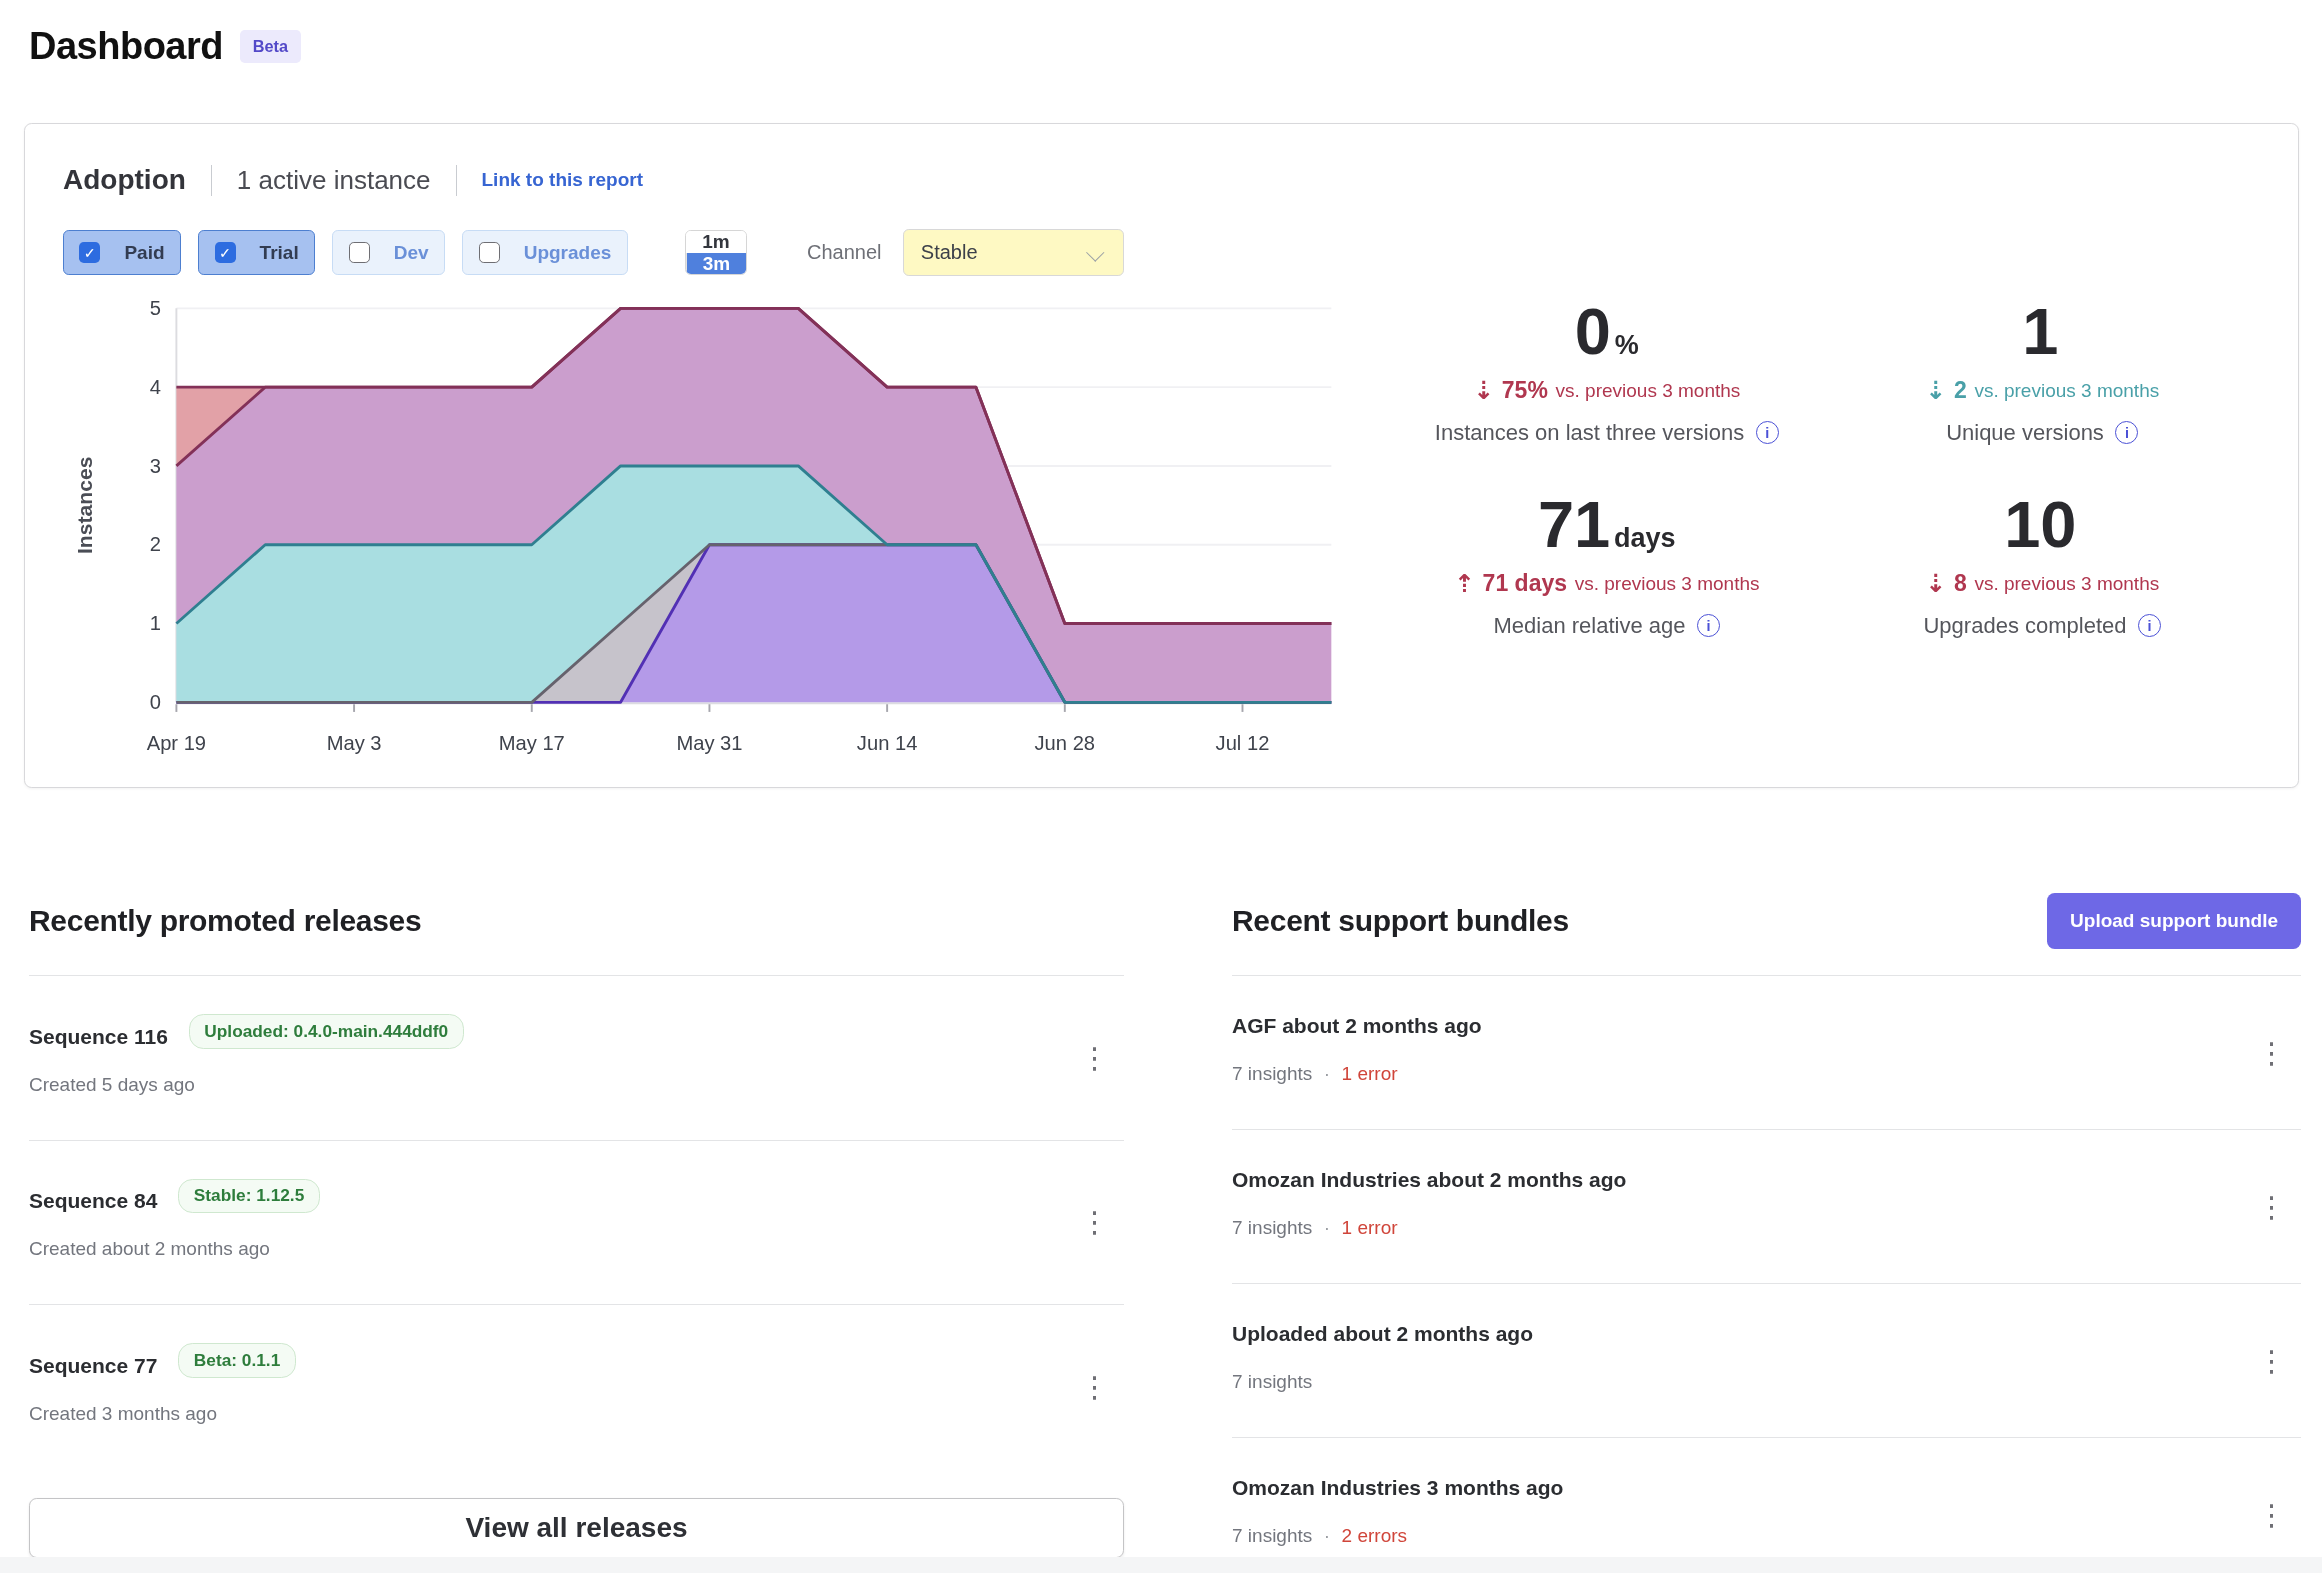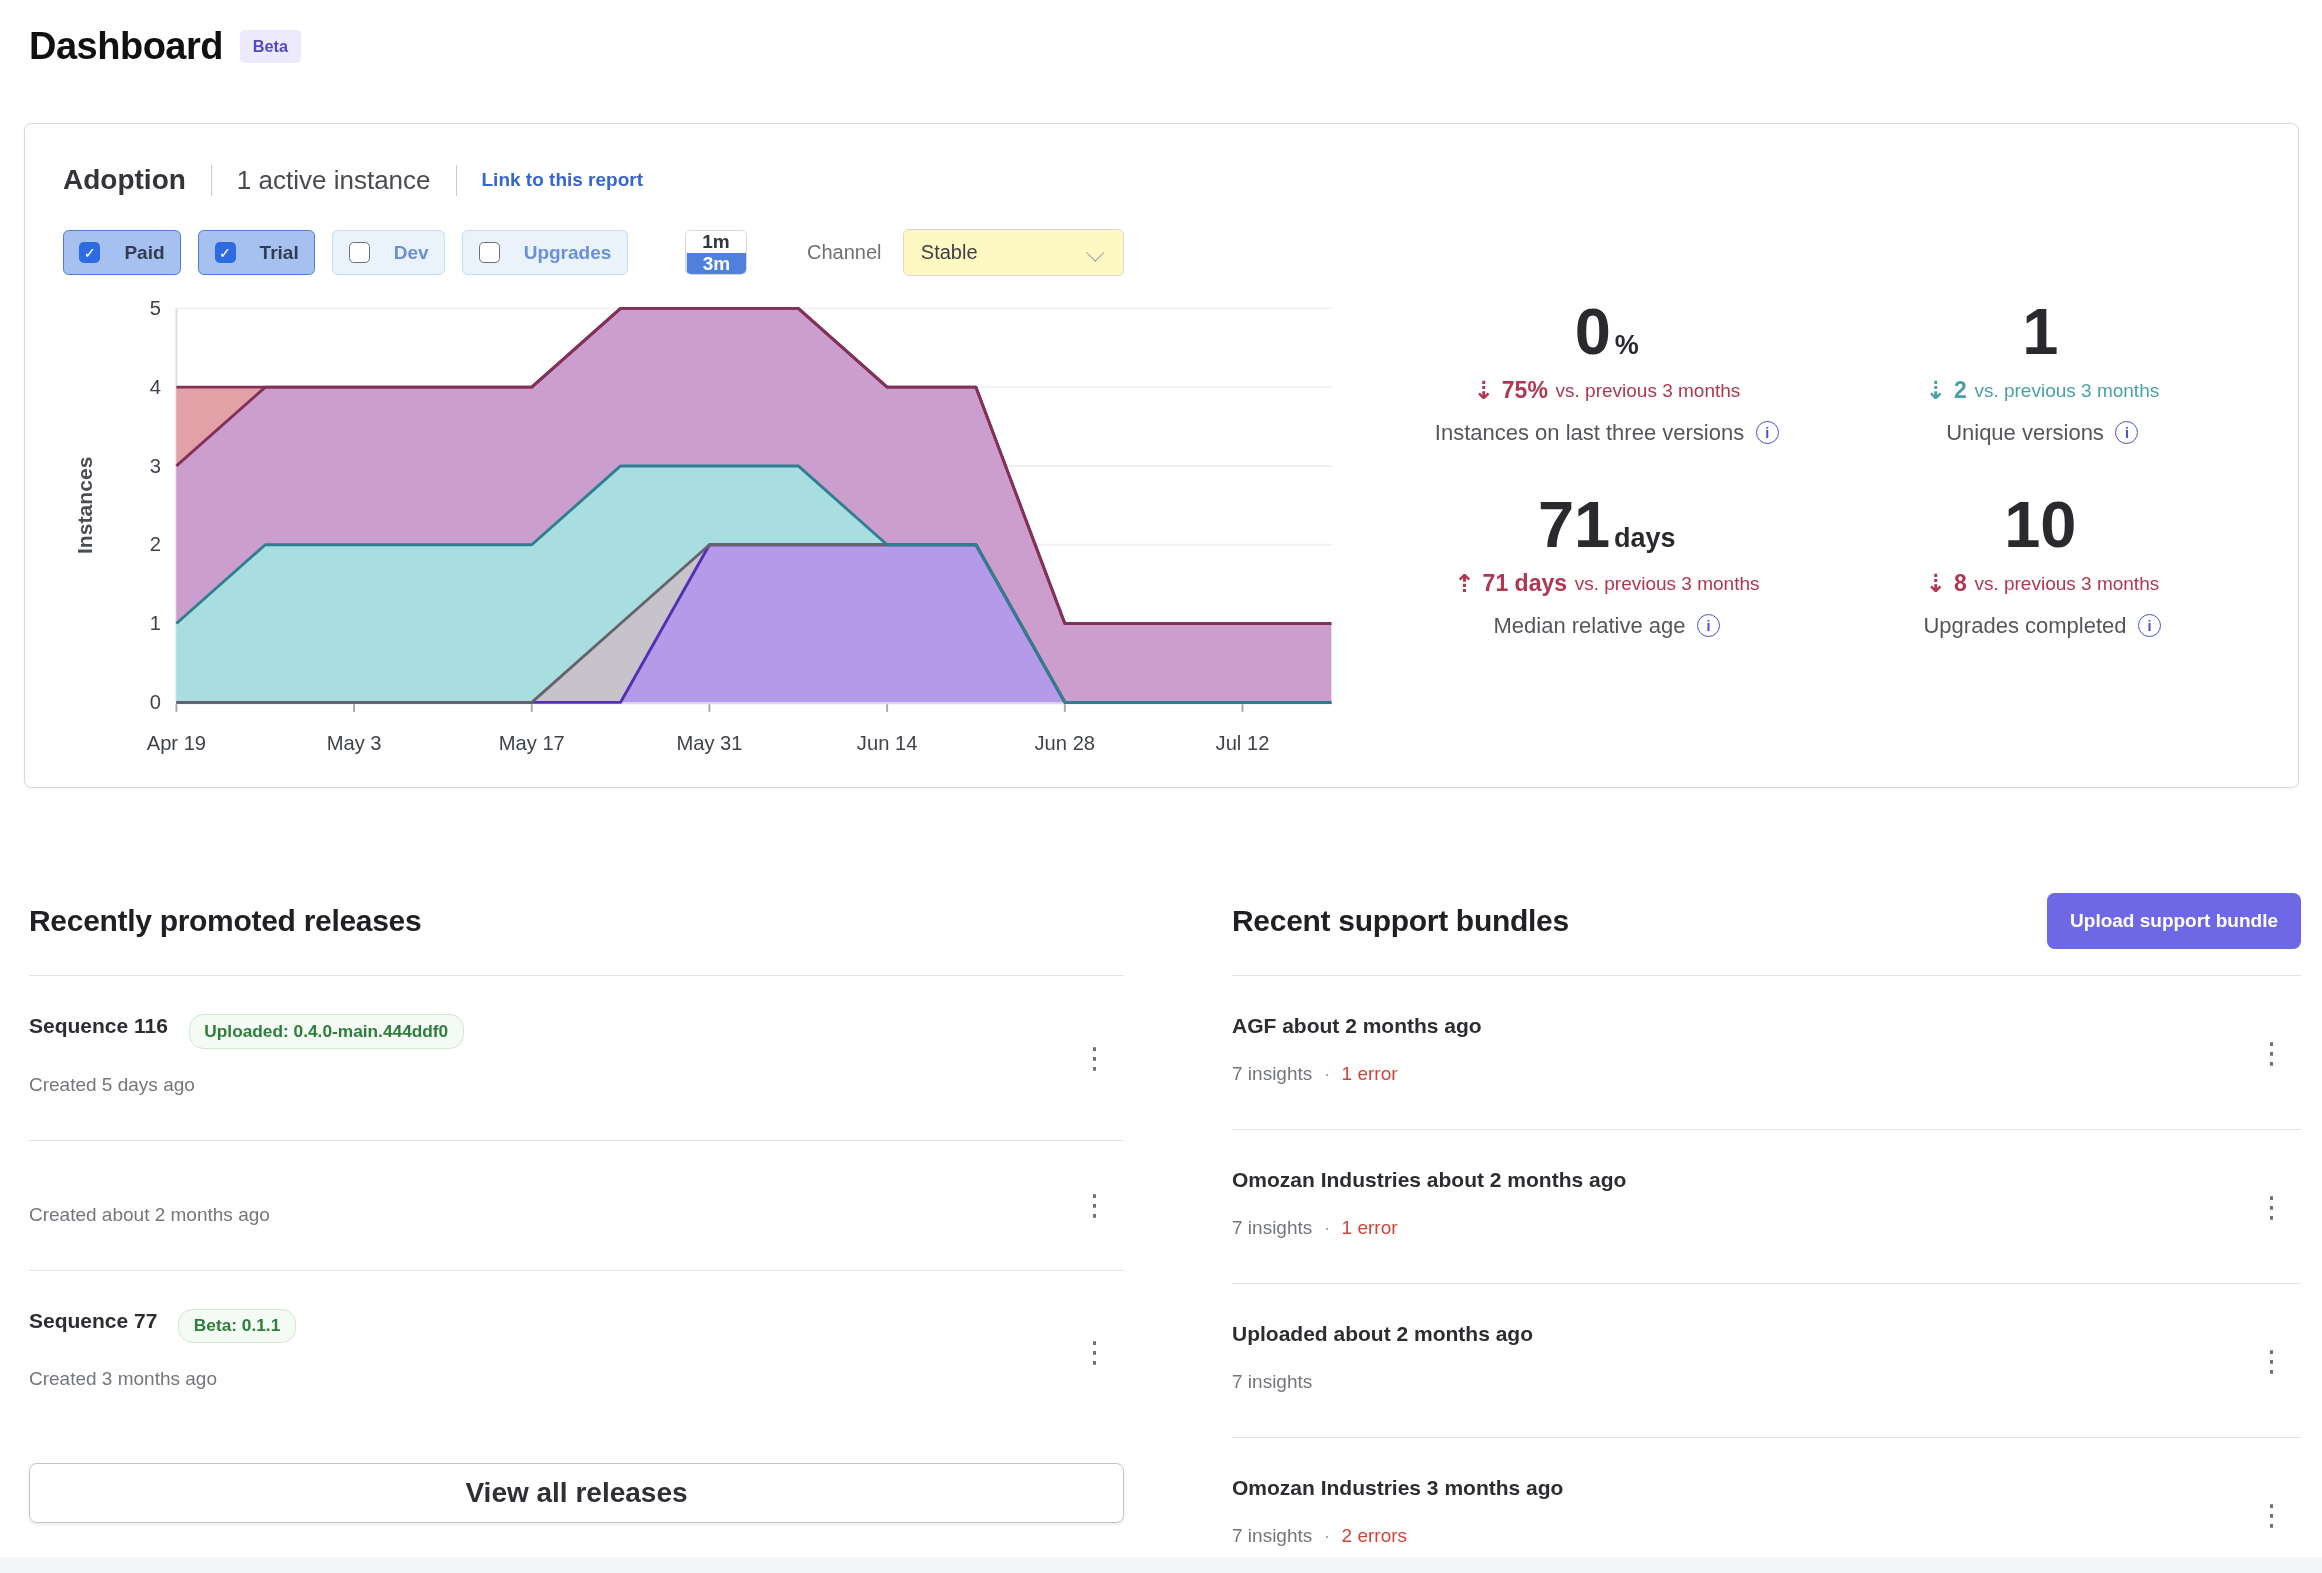--- a/index.html
+++ b/index.html
@@ -77,21 +77,21 @@
   
   .sections { position:absolute; top:892px; left:29px; width:2272px; display:flex; gap:108px; }
   .col-left { width:1095px; }
   .col-right { flex:1; }
   .section-head-row { display:flex; align-items:center; justify-content:space-between; height:58px; }
   .section-title { font-size:30px; font-weight:800; color:#1f2024; letter-spacing:-0.3px; }
   .upload-btn { background:#6e68e6; color:#fff; font-size:19px; font-weight:700; border:none;
                 border-radius:7.7px; height:56px; padding:6px 23px; cursor:pointer; }
   .list { margin-top:25px; }
   .list-item { border-top:1px solid #e3e4e6; padding:38px 0 44px; position:relative; cursor:pointer; }
-  .item-title-row { display:flex; align-items:flex-start; gap:21px; }
+  .item-title-row { display:flex; align-items:flex-end; gap:21px; }
   .item-title { font-size:21px; font-weight:700; color:#2b2d31; }
   .bundle-title { font-size:21px; font-weight:600; color:#2b2d31; }
   .release-badge { font-size:17.3px; font-weight:600; color:#2e7d3c; background:#f4fbf4;
                    border:1px solid #cfe8cf; border-radius:14.4px; padding:5.8px 14.4px; }
   .item-sub { margin-top:25px; font-size:19px; color:#73767e; display:flex; align-items:center; gap:11.5px; }
   .error-text { color:#d0453a; }
   .dot-sep { color:#9a9da3; }
   .kebab { position:absolute; right:9.6px; top:50%; transform:translateY(-50%); width:38px; height:46px;
            display:flex; align-items:center; justify-content:center; cursor:pointer; color:#6f6f75; }
   .kebab::after { content:"⋮"; font-size:29px; font-family:"DejaVu Sans",sans-serif; letter-spacing:1.9px; }
@@ -277,20 +277,24 @@
             <span class="item-title">Sequence 116</span>
             <span class="release-badge">Uploaded: 0.4.0-main.444ddf0</span>
           </div>
           <div class="item-sub">
             <span>Created 5 days ago</span>
           </div>
           <span class="kebab"></span>
         </div>
 
         <div class="list-item">
+          <div class="item-title-row">
+            <span class="item-title">Sequence 84</span>
+            <span class="release-badge">Stable: 1.12.5</span>
+          </div>
           <div class="item-sub">
             <span>Created about 2 months ago</span>
           </div>
           <span class="kebab"></span>
         </div>
 
         <div class="list-item">
           <div class="item-title-row">
             <span class="item-title">Sequence 77</span>
             <span class="release-badge">Beta: 0.1.1</span>

